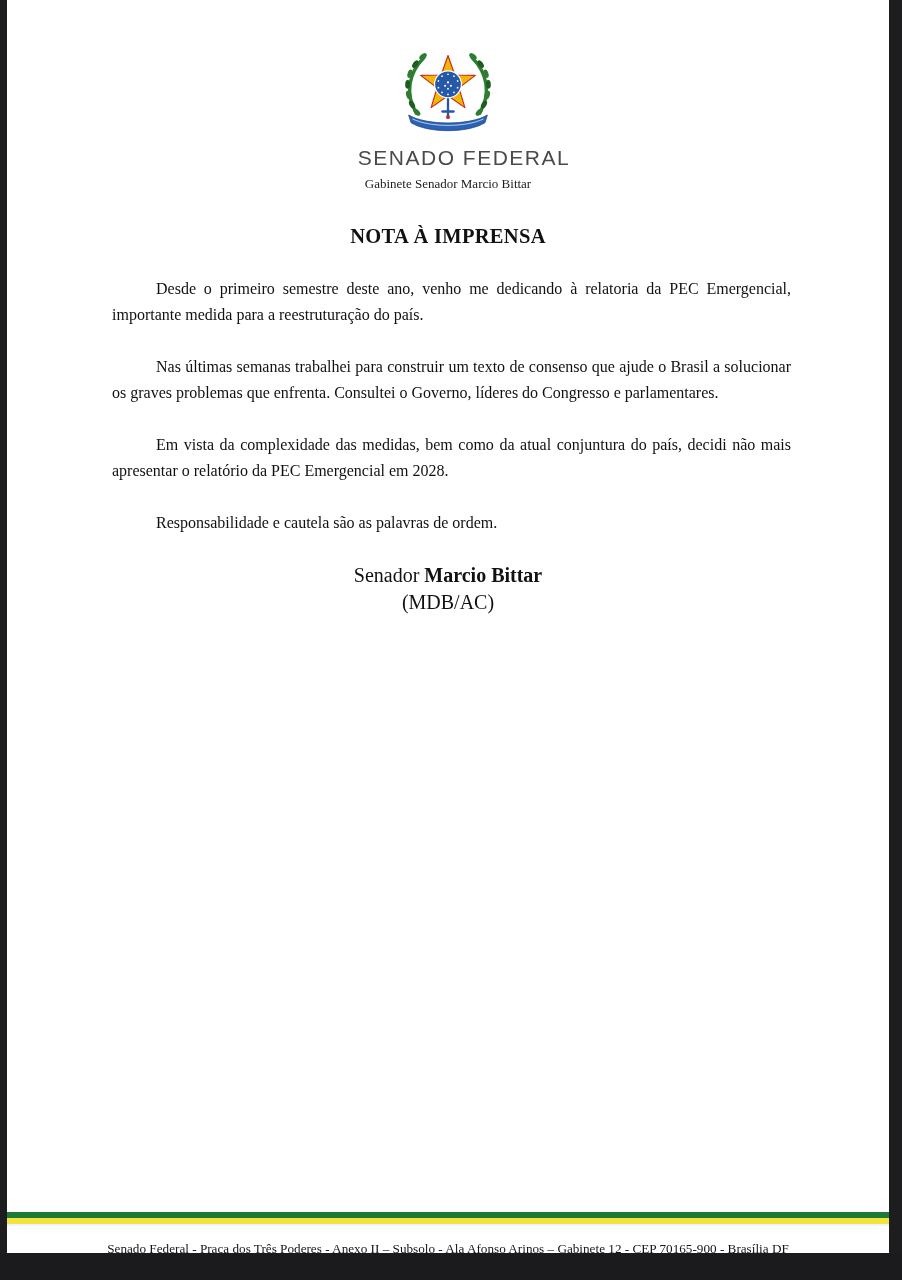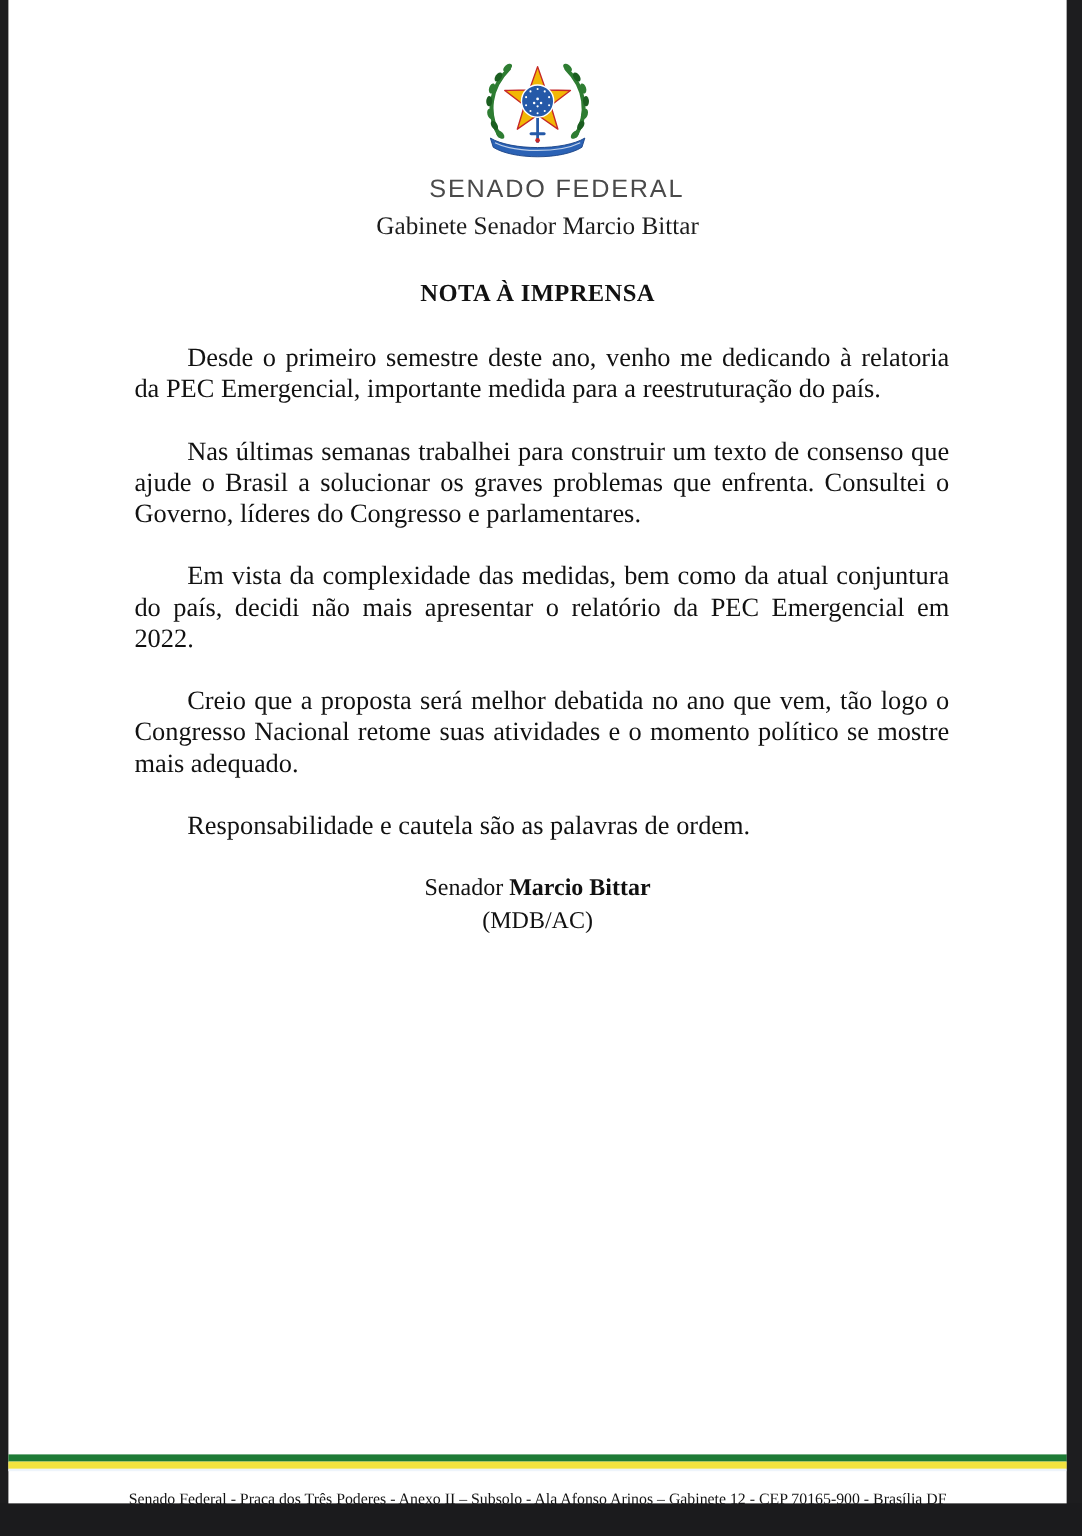--- a/index.html
+++ b/index.html
@@ -35,37 +35,37 @@
   .org-name {
     margin-top: 6px;
     font-family: "Liberation Sans", sans-serif;
     font-size: 21px;
     letter-spacing: 1.5px;
     color: #4a4a4a;
     padding-left: 32px;
   }
   .office-name {
     margin-top: 6px;
-    font-size: 21px;
+    font-size: 13px;
     color: #1c1c1c;
   }
 
   
   .doc-title {
     margin: 33px 0 0 0;
     text-align: center;
     font-size: 20.5px;
     font-weight: bold;
     letter-spacing: 0.3px;
   }
 
   
   .doc-body {
     margin: 28px 98px 0 105px;
-    font-size: 22px;
+    font-size: 16px;
     line-height: 26px;
     text-align: justify;
   }
   .doc-body p {
     margin: 0 0 26px 0;
     text-indent: 44px;
   }
 
   
   .signature {
@@ -145,22 +145,21 @@
       </svg>
       <div class="org-name">SENADO FEDERAL</div>
       <div class="office-name">Gabinete Senador Marcio Bittar</div>
     </div>
 
     <h1 class="doc-title">NOTA À IMPRENSA</h1>
 
     <div class="doc-body">
       <p>Desde o primeiro semestre deste ano, venho me dedicando à relatoria da PEC Emergencial, importante medida para a reestruturação do país.</p>
       <p>Nas últimas semanas trabalhei para construir um texto de consenso que ajude o Brasil a solucionar os graves problemas que enfrenta. Consultei o Governo, líderes do Congresso e parlamentares.</p>
-      <p>Em vista da complexidade das medidas, bem como da atual conjuntura do país, decidi não mais apresentar o relatório da PEC Emergencial em 2022.</p>
-      <p>Creio que a proposta será melhor debatida no ano que vem, tão logo o Congresso Nacional retome suas atividades e o momento político se mostre mais adequado.</p>
+      <p>Em vista da complexidade das medidas, bem como da atual conjuntura do país, decidi não mais apresentar o relatório da PEC Emergencial em 2028.</p>
       <p>Responsabilidade e cautela são as palavras de ordem.</p>
     </div>
 
     <div class="signature">
       <div><span>Senador </span><b>Marcio Bittar</b></div>
       <div>(MDB/AC)</div>
     </div>
 
     <div class="page-footer">
       <div class="stripe-green" style="background: rgb(30, 123, 54);"></div>

